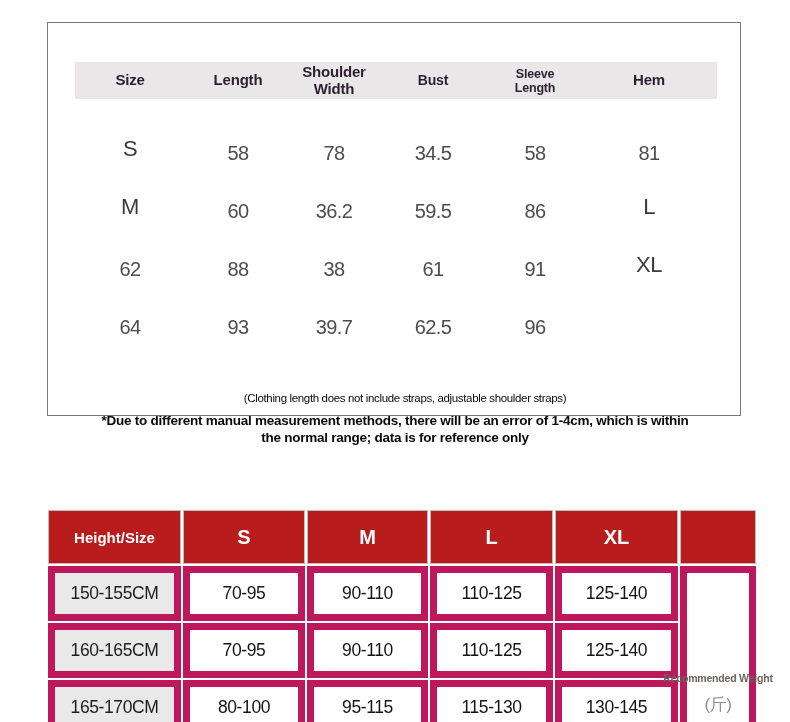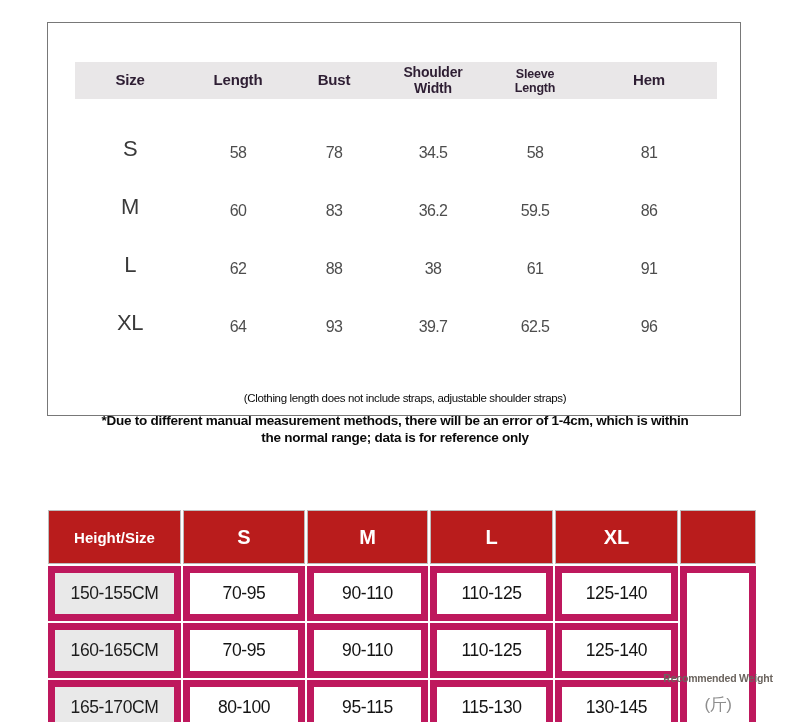--- a/index.html
+++ b/index.html
@@ -25,21 +25,21 @@
     white-space:pre-line;text-align:center;letter-spacing:-0.2px;
   }
   .sc-h:nth-child(4){font-size:14px;}
   .sc-h:nth-child(5){font-size:12.5px;}
   .sc-size{
     display:flex;align-items:center;justify-content:center;
     font-size:22px;color:#3a3a3a;letter-spacing:-0.5px;
   }
   .sc-val{
     display:flex;align-items:center;justify-content:center;
-    font-size:16px;color:#4d4d4d;letter-spacing:-0.6px;padding-top:8px;box-sizing:border-box;
+    font-size:20px;color:#4d4d4d;letter-spacing:-0.6px;padding-top:8px;box-sizing:border-box;
   }
 
   
   .note1{
     position:absolute;top:392px;left:0;right:0;text-align:center;
     font-size:11.5px;font-weight:normal;color:#0a0a0a;letter-spacing:-0.35px;padding-left:20px;
   }
   .note2{
     position:absolute;top:413px;left:50%;transform:translateX(-50%);width:600px;
     text-align:center;font-size:13.5px;font-weight:bold;color:#0a0a0a;
@@ -82,35 +82,34 @@
 </style>
 </head>
 <body>
 
 <div class="canvas">
 
   <div class="size-panel">
     <div class="sc-grid">
         <div class="sc-h">Size</div>
         <div class="sc-h">Length</div>
-        <div class="sc-h">Bust</div>
         <div class="sc-h">Shoulder
 Width</div>
+        <div class="sc-h">Bust</div>
         <div class="sc-h">Sleeve
 Length</div>
         <div class="sc-h">Hem</div>
         <div class="sc-size">S</div>
         <div class="sc-val">58</div>
         <div class="sc-val">78</div>
         <div class="sc-val">34.5</div>
         <div class="sc-val">58</div>
         <div class="sc-val">81</div>
         <div class="sc-size">M</div>
         <div class="sc-val">60</div>
-        <div class="sc-val">83</div>
         <div class="sc-val">36.2</div>
         <div class="sc-val">59.5</div>
         <div class="sc-val">86</div>
         <div class="sc-size">L</div>
         <div class="sc-val">62</div>
         <div class="sc-val">88</div>
         <div class="sc-val">38</div>
         <div class="sc-val">61</div>
         <div class="sc-val">91</div>
         <div class="sc-size">XL</div>

